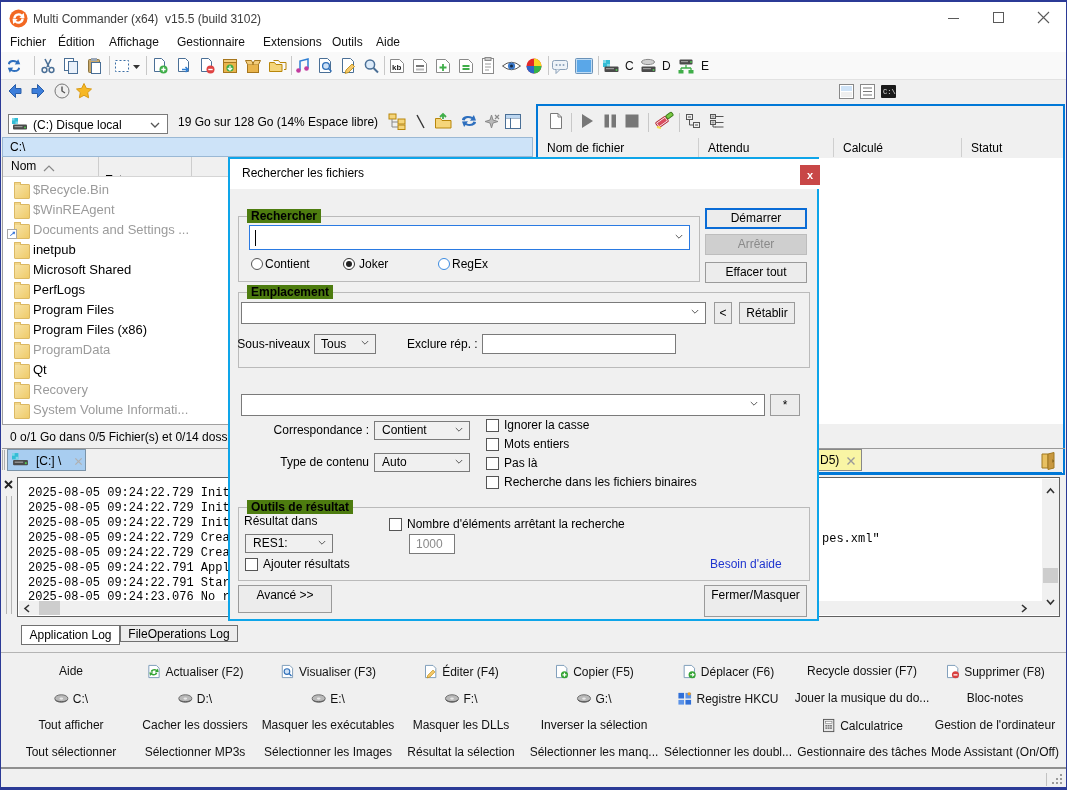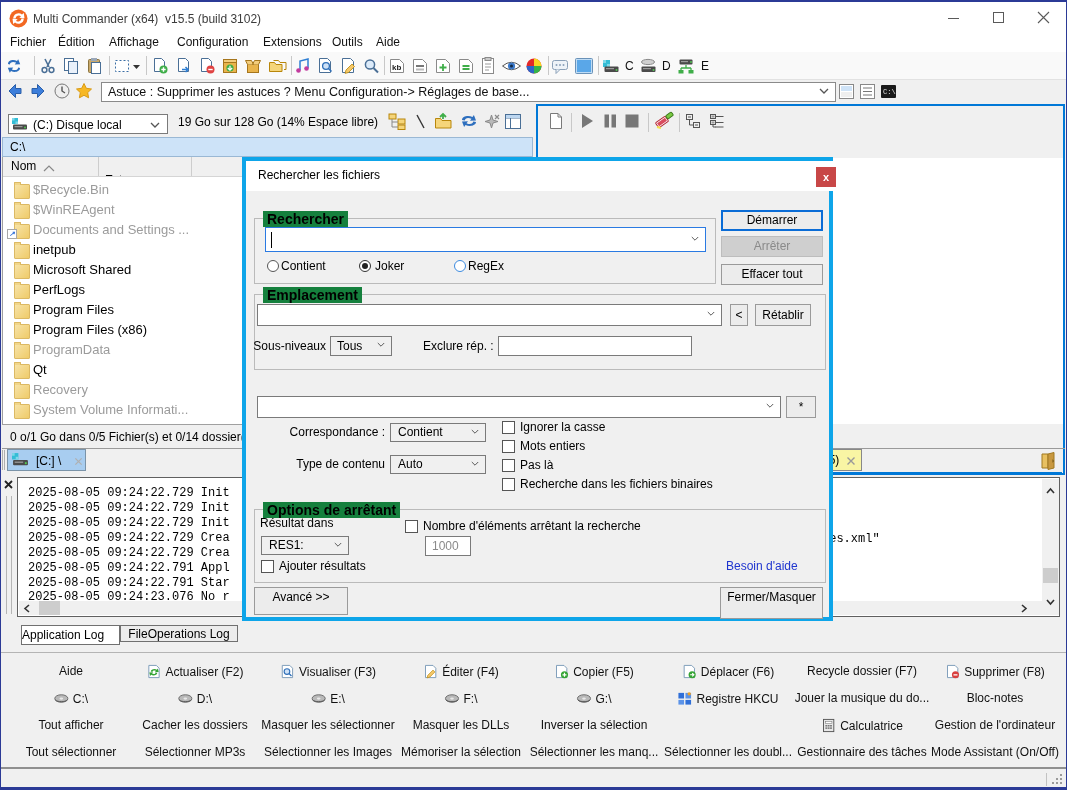--- a/index.html
+++ b/index.html
@@ -48,34 +48,34 @@
 #rtabyellow{position:absolute;left:780px;top:449px;width:82px;height:22px;background:#f9f5a4;border:1px solid #888;box-sizing:border-box;font-size:12px;z-index:3;}
 #rfoldico{position:absolute;left:1040px;top:451px;width:18px;height:19px;}
 
 #lclose{position:absolute;left:3px;top:479px;width:11px;height:11px;}
 #lgrip{position:absolute;left:6px;top:496px;width:4px;height:118px;border-left:1px solid #b5b5b5;border-right:1px solid #b5b5b5;}
 #llog{position:absolute;left:17px;top:477px;width:517px;height:140px;background:#fff;border:1px solid #606060;box-sizing:border-box;}
 .logln{position:absolute;left:10px;font-family:"Liberation Mono",monospace;font-size:12px;white-space:pre;color:#000;}
 #lhscroll{position:absolute;left:1px;bottom:1px;width:514px;height:14px;background:#f0f0f0;}
 #rlog{position:absolute;left:540px;top:477px;width:520px;height:140px;background:#fff;border:1px solid #606060;box-sizing:border-box;}
 
-#apptab{position:absolute;left:21px;top:625px;width:99px;height:20px;background:#fff;border:1px solid #707070;box-sizing:border-box;font-size:12px;text-align:left;line-height:19px;z-index:1;}
+#apptab{position:absolute;left:21px;top:625px;width:99px;height:20px;background:#fff;border:1px solid #707070;box-sizing:border-box;font-size:12px;text-align:center;line-height:19px;z-index:1;}
 #fotab{position:absolute;left:120px;top:625px;width:118px;height:17px;background:#ececec;border:1px solid #707070;box-sizing:border-box;font-size:12px;text-align:center;line-height:17px;}
 
 #btngrid{position:absolute;left:1px;top:652px;width:1065px;height:117px;background:#f0f0f0;border-top:1px solid #b4b4b4;border-bottom:2px solid #8f8f8f;box-sizing:border-box;}
 .bb{position:absolute;font-size:12px;color:#111;white-space:nowrap;}
 .bbc{transform:translateX(-50%);}
 .bico{width:15px;height:15px;vertical-align:-3px;margin-right:4px;}
 #statusstrip{position:absolute;left:1px;top:769px;width:1065px;height:19px;background:#f0f0f0;}
 
-#dlg{position:absolute;left:242px;top:157px;width:591px;height:464px;background:#f0f0f0;border:4px solid #0ea5e9;box-sizing:border-box;z-index:10;}
+#dlg{position:absolute;left:228px;top:157px;width:591px;height:464px;background:#f0f0f0;border:2px solid #0ea5e9;box-sizing:border-box;z-index:10;}
 #dlgtitle{position:absolute;left:0;top:0;width:589px;height:30px;background:#fff;font-size:12px;}
 #dlgx{position:absolute;left:570px;top:6px;width:20px;height:20px;background:#c84747;color:#fff;font-size:11px;font-weight:bold;text-align:center;line-height:20px;}
 .group{position:absolute;border:1px solid #bababa;}
-.glabel{position:absolute;top:-8px;left:8px;background:#15803d;padding:0 4px;font-weight:bold;font-size:14px;}
+.glabel{position:absolute;top:-8px;left:8px;background:#4d7c0f;padding:0 4px;font-weight:bold;font-size:12px;}
 .tb{position:absolute;background:#fff;border:1px solid #7a7a7a;box-sizing:border-box;}
 .combo{position:absolute;background:#f0f0f0;border:1px solid #7a7a7a;box-sizing:border-box;font-size:12px;}
 .chev{position:absolute;right:6px;top:50%;margin-top:-5px;width:8px;height:8px;}
 .btn{position:absolute;background:#ececec;border:1px solid #9a9a9a;box-sizing:border-box;text-align:center;font-size:12px;}
 .cb{position:absolute;width:13px;height:13px;background:#fff;border:1px solid #555;box-sizing:border-box;}
 .radio{position:absolute;width:12px;height:12px;background:#fff;border:1px solid #555;border-radius:50%;box-sizing:border-box;}
 .lbl{position:absolute;font-size:12px;white-space:nowrap;}
 </style></head>
 <body>
 <div id="win"></div>
@@ -93,21 +93,21 @@
       <rect x="17.5" y="10.5" width="10" height="10" fill="none" stroke="#5a5a5a"></rect>
     </svg>
  <svg class="capbtn" style="left:1020px" width="45" height="31">
       <path d="M17 10 L28 21 M28 10 L17 21" stroke="#5a5a5a" stroke-width="1.1" fill="none"></path>
     </svg>
 </div>
 <div id="menubar">
  <div class="mi" style="left:9px">Fichier</div>
  <div class="mi" style="left:57px">Édition</div>
  <div class="mi" style="left:108px">Affichage</div>
- <div class="mi" style="left:176px">Configuration</div>
+ <div class="mi" style="left:176px">Gestionnaire</div>
  <div class="mi" style="left:262px">Extensions</div>
  <div class="mi" style="left:331px">Outils</div>
  <div class="mi" style="left:375px">Aide</div>
 </div>
 <div id="toolbar">
  <svg class="ti" style="left:4px" viewBox="0 0 18 18">
       <path d="M3 7 C3 3.5 8 2 12 4 l1.2-1.8 2 5 -5.4.3 1.3-1.9 C8 4.2 5 5 4.8 7.5 Z" fill="#2e6fbe"></path>
       <path d="M15 11 C15 14.5 10 16 6 14 l-1.2 1.8 -2-5 5.4-.3 -1.3 1.9 C10 13.8 13 13 13.2 10.5 Z" fill="#2e6fbe"></path>
     </svg>
  <div class="tsep" style="left:33px"></div>
@@ -260,25 +260,20 @@
  <svg class="addrbtn" style="left:28px;top:2px;width:18px;height:18px" viewBox="0 0 18 18">
       <path d="M8.5 2.5 L15 9 l-6.5 6.5 v-4 H3 v-5 h5.5 z" fill="#3c7edb" stroke="#2a5ea8"></path>
     </svg>
  <svg class="addrbtn" style="left:52px;top:2px;width:18px;height:18px" viewBox="0 0 18 18">
       <circle cx="9" cy="9" r="7" fill="#efefef" stroke="#777"></circle>
       <path d="M9 4.5 V9 l3 2" stroke="#555" stroke-width="1.4" fill="none"></path>
     </svg>
  <svg class="addrbtn" style="left:74px;top:2px;width:18px;height:18px" viewBox="0 0 18 18">
       <path d="M9 1.5 l2.3 4.8 5.2.7 -3.8 3.6 .9 5.2 L9 13.3 4.4 15.8 5.3 10.6 1.5 7 l5.2-.7 z" fill="#f7b824" stroke="#d99a14"></path>
     </svg>
- <div id="addrfield">Astuce : Supprimer les astuces ? Menu Configuration-&gt; Réglages de base...
-  <svg style="position:absolute;right:6px;top:5px" width="10" height="7" viewBox="0 0 10 7">
-        <path d="M1 1 l4 4 4-4" stroke="#555" stroke-width="1.3" fill="none"></path>
-      </svg>
- </div>
  <svg class="addrbtn" style="left:837px" viewBox="0 0 17 17">
       <rect x="1.5" y="1.5" width="14" height="14" fill="#fff" stroke="#888"></rect>
       <rect x="3" y="3" width="11" height="5" fill="#cfe3f7"></rect>
       <rect x="3" y="9" width="11" height="5" fill="#efefef"></rect>
     </svg>
  <svg class="addrbtn" style="left:858px" viewBox="0 0 17 17">
       <rect x="1.5" y="1.5" width="14" height="14" fill="#fff" stroke="#888"></rect>
       <path d="M4 5 h9 M4 8.5 h9 M4 12 h9" stroke="#777"></path>
     </svg>
  <svg class="addrbtn" style="left:879px" viewBox="0 0 17 17">
@@ -425,20 +420,26 @@
         <path d="M4.5 7.5 v5.5 h4 M3 5 h3" stroke="#555" fill="none"></path>
         <path d="M10 13 h3" stroke="#555"></path>
       </svg>
   <svg class="ti" style="left:170px;top:6px" viewBox="0 0 18 18">
         <rect x="2.5" y="2.5" width="5" height="4" fill="#efefef" stroke="#555"></rect>
         <rect x="2.5" y="8.5" width="5" height="4" fill="#efefef" stroke="#555"></rect>
         <path d="M7.5 4.5 h8 M7.5 10.5 h8 M7.5 15 h8 M5 12.5 v2.5 h3" stroke="#555" fill="none"></path>
         <rect x="3.5" y="3.5" width="3" height="2" fill="#999"></rect>
         <rect x="3.5" y="9.5" width="3" height="2" fill="#999"></rect>
       </svg>
+ </div>
+ <div id="rheader">
+  <div class="rhc" style="left:0;width:161px">Nom de fichier</div>
+  <div class="rhc" style="left:161px;width:135px">Attendu</div>
+  <div class="rhc" style="left:296px;width:128px">Calculé</div>
+  <div class="rhc" style="left:424px;width:101px;border-right:none">Statut</div>
  </div>
  <div id="rlist"></div>
 </div>
 <div id="tabline"></div>
 <div class="abs" style="left:2px;top:450px;width:3px;height:20px;border-left:1px solid #b0b0b0;border-right:1px solid #b0b0b0;box-sizing:border-box"></div>
 <div id="ltab">
  <svg class="abs" style="left:4px;top:3px" width="17" height="15" viewBox="0 0 16 14">
       <rect x="0" y="0" width="6" height="6" fill="#33bdd6"></rect>
       <rect x="0" y="0" width="2.5" height="2.5" fill="#7fd8e8"></rect>
       <rect x="3.5" y="3.5" width="2.5" height="2.5" fill="#7fd8e8"></rect>
@@ -563,40 +564,40 @@
         <rect x="1" y="2" width="6" height="6" fill="#2f6fd8"></rect>
         <rect x="8.5" y="2" width="6" height="6" fill="#5b93e8"></rect>
         <rect x="1" y="9.5" width="6" height="5" fill="#5b93e8"></rect>
         <rect x="8.5" y="9.5" width="6" height="5" fill="#2f6fd8"></rect>
         <circle cx="12.5" cy="3" r="1.8" fill="#f0a020"></circle>
       </svg>Registre HKCU</div>
  <div class="bb bbc" style="left:861px;top:38px">Jouer la musique du do...</div>
  <div class="bb bbc" style="left:994px;top:38px">Bloc-notes</div>
  <div class="bb bbc" style="left:70px;top:65px">Tout afficher</div>
  <div class="bb bbc" style="left:194px;top:65px">Cacher les dossiers</div>
- <div class="bb bbc" style="left:327px;top:65px">Masquer les sélectionner</div>
+ <div class="bb bbc" style="left:327px;top:65px">Masquer les exécutables</div>
  <div class="bb bbc" style="left:460px;top:65px">Masquer les DLLs</div>
  <div class="bb bbc" style="left:593px;top:65px">Inverser la sélection</div>
  <div class="bb bbc" style="left:861px;top:65px"><svg class="bico" viewBox="0 0 16 16">
         <rect x="2.5" y="1.5" width="11" height="13" fill="#e8e8e8" stroke="#555"></rect>
         <rect x="4.5" y="3.5" width="7" height="2.5" fill="#fff" stroke="#777" stroke-width=".6"></rect>
         <g fill="#777">
           <rect x="4.5" y="7.5" width="2" height="1.6"></rect>
           <rect x="7" y="7.5" width="2" height="1.6"></rect>
           <rect x="9.5" y="7.5" width="2" height="1.6"></rect>
           <rect x="4.5" y="10" width="2" height="1.6"></rect>
           <rect x="7" y="10" width="2" height="1.6"></rect>
           <rect x="9.5" y="10" width="2" height="1.6"></rect>
         </g>
       </svg>Calculatrice</div>
  <div class="bb bbc" style="left:994px;top:65px">Gestion de l'ordinateur</div>
  <div class="bb bbc" style="left:70px;top:92px">Tout sélectionner</div>
  <div class="bb bbc" style="left:194px;top:92px">Sélectionner MP3s</div>
  <div class="bb bbc" style="left:327px;top:92px">Sélectionner les Images</div>
- <div class="bb bbc" style="left:460px;top:92px">Mémoriser la sélection</div>
+ <div class="bb bbc" style="left:460px;top:92px">Résultat la sélection</div>
  <div class="bb bbc" style="left:593px;top:92px">Sélectionner les manq...</div>
  <div class="bb bbc" style="left:727px;top:92px">Sélectionner les doubl...</div>
  <div class="bb bbc" style="left:861px;top:92px">Gestionnaire des tâches</div>
  <div class="bb bbc" style="left:994px;top:92px">Mode Assistant (On/Off)</div>
 </div>
 <div class="abs" style="left:0;top:787px;width:1067px;height:3px;background:#2b3a96;z-index:20"></div>
 <div id="statusstrip">
  <div class="abs" style="left:1045px;top:4px;width:1px;height:13px;background:#c2c2c2"></div>
  <svg class="abs" style="right:3px;bottom:3px" width="12" height="12" viewBox="0 0 12 12">
       <g fill="#9a9a9a">
@@ -674,21 +675,21 @@
     </div>
  <div class="cb" style="left:256px;top:260px"></div>
     <div class="lbl" style="left:274px;top:259px">Ignorer la casse</div>
  <div class="cb" style="left:256px;top:279px"></div>
     <div class="lbl" style="left:274px;top:278px">Mots entiers</div>
  <div class="cb" style="left:256px;top:298px"></div>
     <div class="lbl" style="left:274px;top:297px">Pas là</div>
  <div class="cb" style="left:256px;top:317px"></div>
     <div class="lbl" style="left:274px;top:316px">Recherche dans les fichiers binaires</div>
  <div class="group" style="left:8px;top:348px;width:570px;height:72px">
-  <div class="glabel">Options de arrêtant</div>
+  <div class="glabel">Outils de résultat</div>
  </div>
  <div class="lbl" style="left:14px;top:355px">Résultat dans</div>
  <div class="combo" style="left:15px;top:375px;width:88px;height:19px">
       <div class="abs" style="left:7px;top:1px">RES1:</div>
       <svg class="chev" width="10" height="7" viewBox="0 0 10 7">
         <path d="M1 1 l4 4 4-4" stroke="#555" stroke-width="1.2" fill="none"></path>
       </svg>
     </div>
  <div class="cb" style="left:159px;top:359px"></div>
     <div class="lbl" style="left:177px;top:358px">Nombre d'éléments arrêtant la recherche</div>

